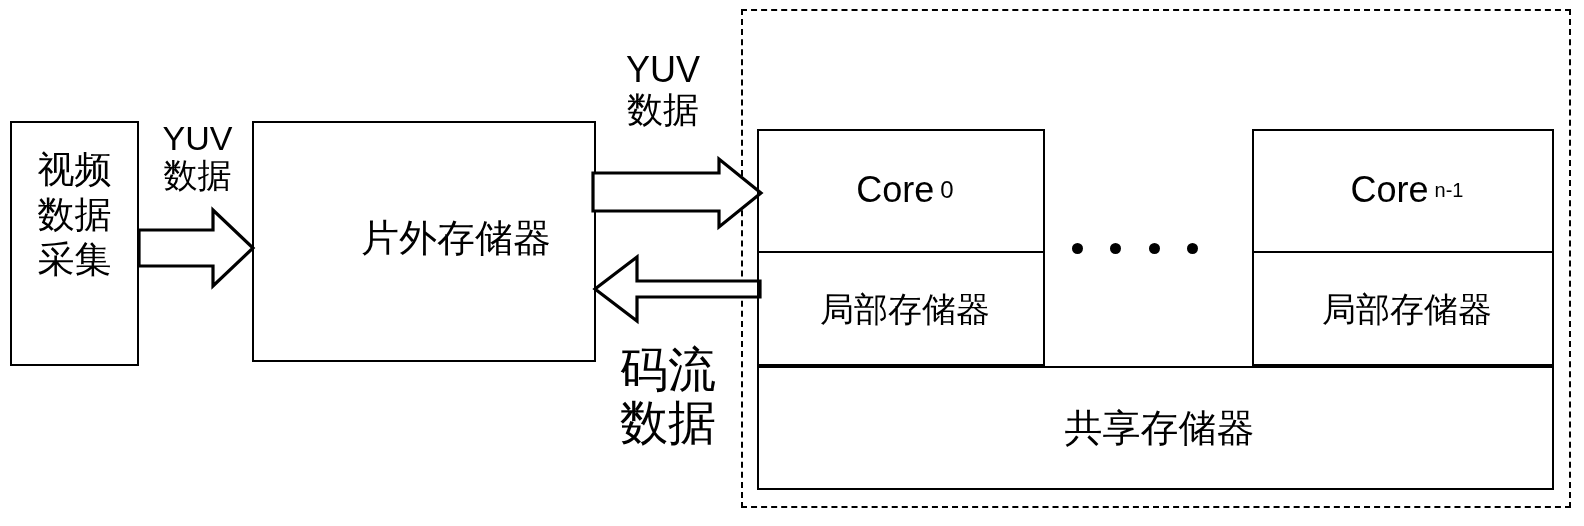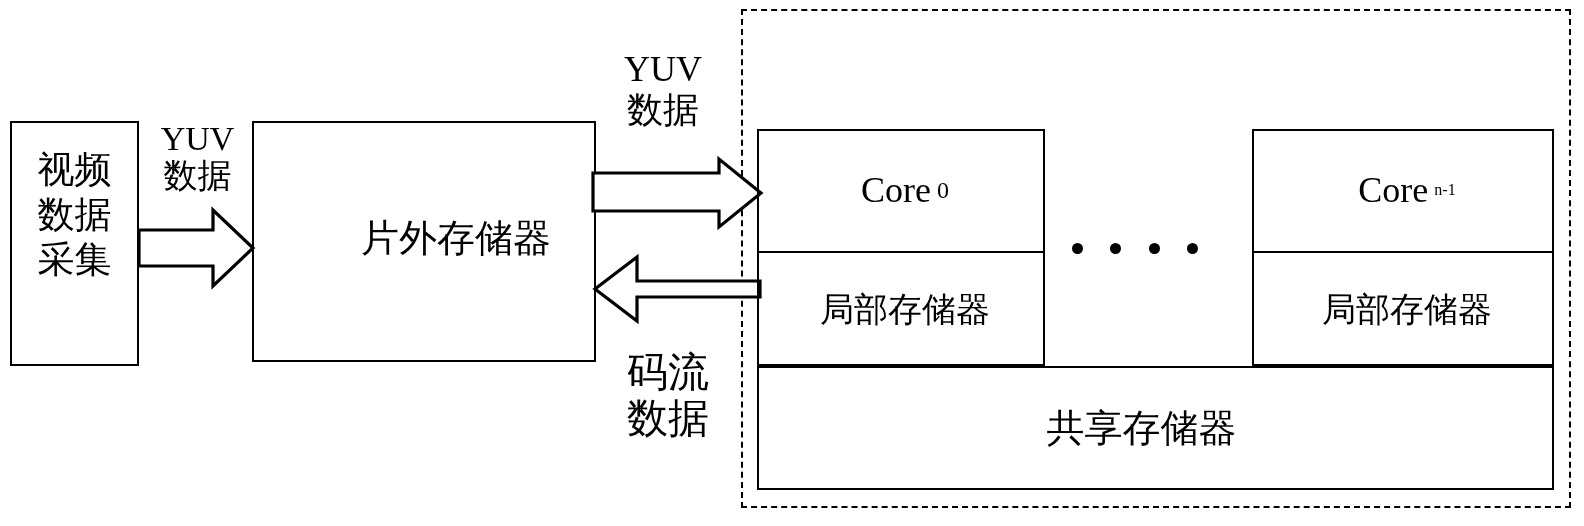--- a/index.html
+++ b/index.html
@@ -43,21 +43,21 @@
     color: #000000;
     text-align: center;
     line-height: 1.18;
     white-space: pre-line;
   }
   .cn {
     font-family: "DejaVu Sans", "Liberation Sans", sans-serif;
     font-weight: 400;
   }
   .latin {
-    font-family: Liberation Serif, serif;
+    font-family: Liberation Sans, sans-serif;
   }
   .vstack-label {
     position: absolute;
     display: flex;
     flex-direction: column;
     align-items: center;
     justify-content: center;
     line-height: 1.1;
   }
   svg.arrow {
@@ -109,21 +109,21 @@
     <polygon points="0,16 126,16 126,2 168,36 126,70 126,54 0,54" fill="#ffffff" stroke="#000000" stroke-width="3.2" stroke-linejoin="miter"></polygon>
   </svg>
   <div class="vstack-label" style="left:598px; top:38px; width:130px; height:104px;">
     <span class="latin" style="font-size:36px;">YUV</span>
     <span class="cn" style="font-size:36px;">数据</span>
   </div>
 
   <svg class="arrow" style="left:593px; top:255px; width:169px; height:68px;" viewBox="0 0 169 68">
     <polygon points="167,26 44,26 44,2 2,34 44,66 44,42 167,42" fill="#ffffff" stroke="#000000" stroke-width="3.2" stroke-linejoin="miter"></polygon>
   </svg>
-  <div class="vstack-label cn" style="left:608px; top:338px; width:120px; height:115px; font-size:41px; white-space:pre-line; text-align:center;">码流
+  <div class="vstack-label cn" style="left:608px; top:338px; width:120px; height:115px; font-size:48px; white-space:pre-line; text-align:center;">码流
 数据</div>
 
   <div class="box" style="left:757px; top:129px; width:288px; height:237px;"></div>
   <div class="hline" style="left:757px; top:251px; width:288px; height:2px;"></div>
   <div class="cell latin" style="left:757px; top:129px; width:288px; height:122px; font-size:36px;">
     <span>Core</span>
       <span style="font-size:24px; vertical-align:sub; margin-left:6px;">0</span>
   </div>
   <div class="cell cn" style="left:757px; top:253px; width:288px; height:113px; font-size:34px;">局部存储器</div>
 
@@ -131,20 +131,20 @@
     <span class="dot"></span>
     <span class="dot"></span>
     <span class="dot"></span>
     <span class="dot"></span>
   </div>
 
   <div class="box" style="left:1252px; top:129px; width:302px; height:237px;"></div>
   <div class="hline" style="left:1252px; top:251px; width:302px; height:2px;"></div>
   <div class="cell latin" style="left:1252px; top:129px; width:302px; height:122px; font-size:36px;">
     <span>Core</span>
-      <span style="font-size:16px; vertical-align:sub; margin-left:6px;">n-1</span>
+      <span style="font-size:20px; vertical-align:sub; margin-left:6px;">n-1</span>
   </div>
   <div class="cell cn" style="left:1252px; top:253px; width:302px; height:113px; font-size:34px;">局部存储器</div>
 
   <div class="box" style="left:757px; top:366px; width:797px; height:124px;"></div>
-  <div class="cell cn" style="left:739px; top:366px; width:797px; height:124px; font-size:38px;">共享存储器</div>
+  <div class="cell cn" style="left:757px; top:366px; width:797px; height:124px; font-size:38px;">共享存储器</div>
 
 </div>
 
 </body></html>

